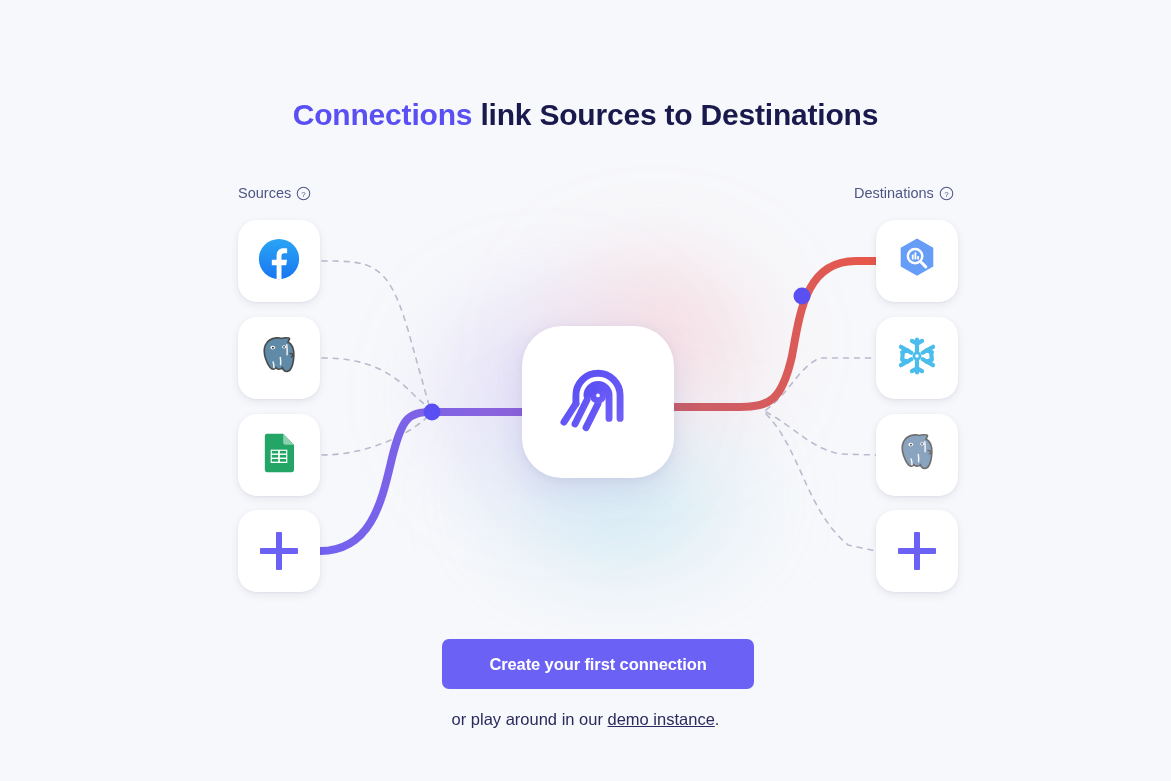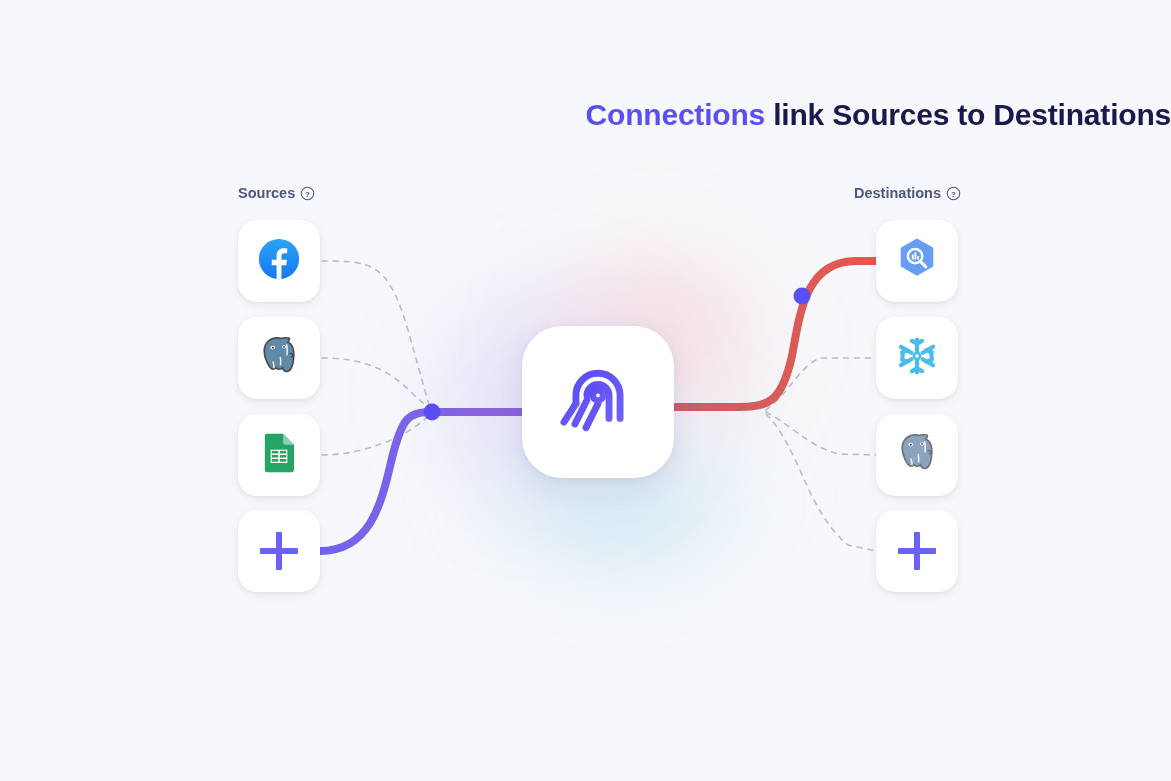--- a/index.html
+++ b/index.html
@@ -21,34 +21,34 @@
     width: 1171px;
     height: 781px;
   }
 
   
   .title {
     position: absolute;
     left: 0;
     top: 98px;
     width: 1171px;
-    text-align: right;
+    text-align: center;
     font-size: 30px;
     font-weight: bold;
     color: #1a194d;
     letter-spacing: -0.2px;
     white-space: nowrap;
   }
   .title .accent { color: #5a4ff3; }
 
   
   .col-label {
     position: absolute;
     font-size: 14.5px;
-    font-weight: bold;
+    font-weight: normal;
     color: #4f5685;
     display: flex;
     align-items: center;
     gap: 5px;
     white-space: nowrap;
   }
   #sources-label { left: 238px; top: 185px; }
   #destinations-label { left: 854px; top: 185px; }
   .help-icon {
     width: 15px; height: 15px;
@@ -366,15 +366,19 @@
           <path d="M33.5 18.5c1.8-.4 3.3.2 3.6 1.3.3 1-.7 2-2.2 2.3" fill="#8AA3BE" stroke="#6e6e6e" stroke-width="1.6" stroke-linejoin="round"></path>
         </g>
       </svg>
     </span>
   </div>
 
   <div class="card" style="left:876px; top:510px;">
     <span class="plus-glyph" style="filter:none;"></span>
   </div>
 
-
+  <button id="cta-button">Create your first connection</button>
+
+  <div id="demo-line">
+    <span>or play around in our </span><a id="demo-link">demo instance</a><span>.</span>
+  </div>
 
 </div>
 
 </body></html>

